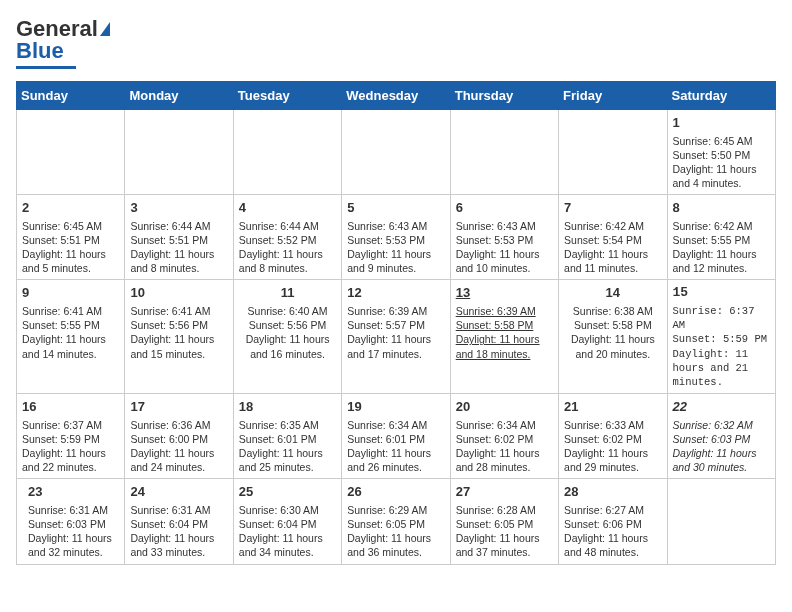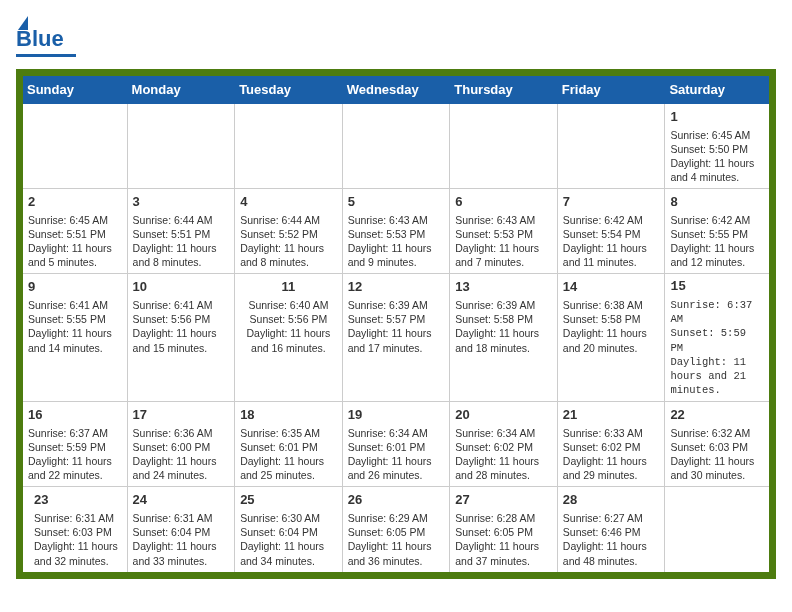--- a/index.html
+++ b/index.html
@@ -44,21 +44,21 @@
       font-weight: bold;
       color: #333;
     }
     .location-title {
       font-size: 16px;
       color: #555;
     }
     .calendar {
       width: 100%;
       border-collapse: collapse;
-      border: 7px solid #4d7c0f;
+      border: 1px solid #4d7c0f;
     }
     .calendar th {
       background: #1a5fa8;
       color: #fff;
       font-size: 13px;
       padding: 6px 4px;
       text-align: left;
       border: 1px solid #1a5fa8;
     }
     .calendar td {
@@ -77,20 +77,21 @@
       display: block;
       margin-bottom: 2px;
     }
   </style>
 </head>
 <body>
 
 <div class="header">
   <div class="logo">
     <div style="display:flex; align-items:center;">
+      <span style="font-size:22px; font-weight:bold; color:#333;">General</span>
       <span class="logo-triangle"></span>
     </div>
     <span style="font-size:22px; font-weight:bold; color:#1a5fa8; display:block; margin-top:-4px;text-align:center;">Blue</span>
     <div class="logo-line"></div>
   </div>
   <div class="title-block">
     <div class="month-title"></div>
     <div class="location-title"></div>
   </div>
 </div>
@@ -144,21 +145,21 @@
         <td style="min-height: 90px;">
           <span class="day-num">5</span>
           <div>Sunrise: 6:43 AM</div>
           <div>Sunset: 5:53 PM</div>
           <div>Daylight: 11 hours and 9 minutes.</div>
         </td>
         <td style="min-height: 90px;">
           <span class="day-num">6</span>
           <div>Sunrise: 6:43 AM</div>
           <div>Sunset: 5:53 PM</div>
-          <div>Daylight: 11 hours and 7 minutes.</div>
+          <div>Daylight: 11 hours and 10 minutes.</div>
         </td>
         <td style="min-height: 90px;">
           <span class="day-num">7</span>
           <div>Sunrise: 6:42 AM</div>
           <div>Sunset: 5:54 PM</div>
           <div>Daylight: 11 hours and 11 minutes.</div>
         </td>
         <td style="min-height: 90px;">
           <span class="day-num">8</span>
           <div>Sunrise: 6:42 AM</div>
@@ -184,27 +185,27 @@
           <div>Sunrise: 6:40 AM</div>
           <div>Sunset: 5:56 PM</div>
           <div>Daylight: 11 hours and 16 minutes.</div>
         </td>
         <td style="min-height: 90px;">
           <span class="day-num">12</span>
           <div>Sunrise: 6:39 AM</div>
           <div>Sunset: 5:57 PM</div>
           <div>Daylight: 11 hours and 17 minutes.</div>
         </td>
-        <td style="min-height: 90px;">
+        <td style="min-height: 90px; text-decoration: underline;">
           <span class="day-num">13</span>
           <div>Sunrise: 6:39 AM</div>
           <div>Sunset: 5:58 PM</div>
           <div>Daylight: 11 hours and 18 minutes.</div>
         </td>
-        <td style="min-height: 90px;">
+        <td style="min-height: 90px; text-align: center;">
           <span class="day-num">14</span>
           <div>Sunrise: 6:38 AM</div>
           <div>Sunset: 5:58 PM</div>
           <div>Daylight: 11 hours and 20 minutes.</div>
         </td>
         <td style="min-height: 90px; font-family: Liberation Mono, monospace;">
           <span class="day-num">15</span>
           <div>Sunrise: 6:37 AM</div>
           <div>Sunset: 5:59 PM</div>
           <div>Daylight: 11 hours and 21 minutes.</div>
@@ -240,21 +241,21 @@
           <div>Sunrise: 6:34 AM</div>
           <div>Sunset: 6:02 PM</div>
           <div>Daylight: 11 hours and 28 minutes.</div>
         </td>
         <td style="min-height: 90px;">
           <span class="day-num">21</span>
           <div>Sunrise: 6:33 AM</div>
           <div>Sunset: 6:02 PM</div>
           <div>Daylight: 11 hours and 29 minutes.</div>
         </td>
-        <td style="min-height: 90px;">
+        <td style="min-height: 90px; font-style: italic;">
           <span class="day-num">22</span>
           <div>Sunrise: 6:32 AM</div>
           <div>Sunset: 6:03 PM</div>
           <div>Daylight: 11 hours and 30 minutes.</div>
         </td>
       </tr>
       <tr>
         <td style="min-height: 90px; padding-left: 11px;">
           <span class="day-num">23</span>
           <div>Sunrise: 6:31 AM</div>
@@ -281,19 +282,19 @@
         </td>
         <td style="min-height: 90px;">
           <span class="day-num">27</span>
           <div>Sunrise: 6:28 AM</div>
           <div>Sunset: 6:05 PM</div>
           <div>Daylight: 11 hours and 37 minutes.</div>
         </td>
         <td style="min-height: 90px;">
           <span class="day-num">28</span>
           <div>Sunrise: 6:27 AM</div>
-          <div>Sunset: 6:46 PM</div>
+          <div>Sunset: 6:06 PM</div>
           <div>Daylight: 11 hours and 48 minutes.</div>
         </td>
         <td style="min-height: 90px;"></td>
       </tr>
     </tbody>
 </table>
 
 </body></html>

